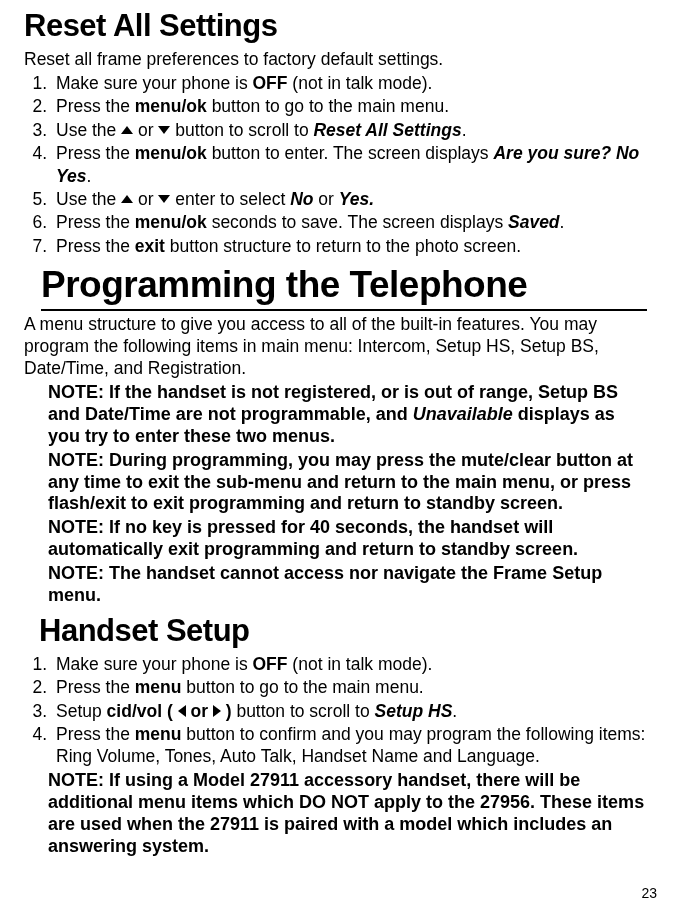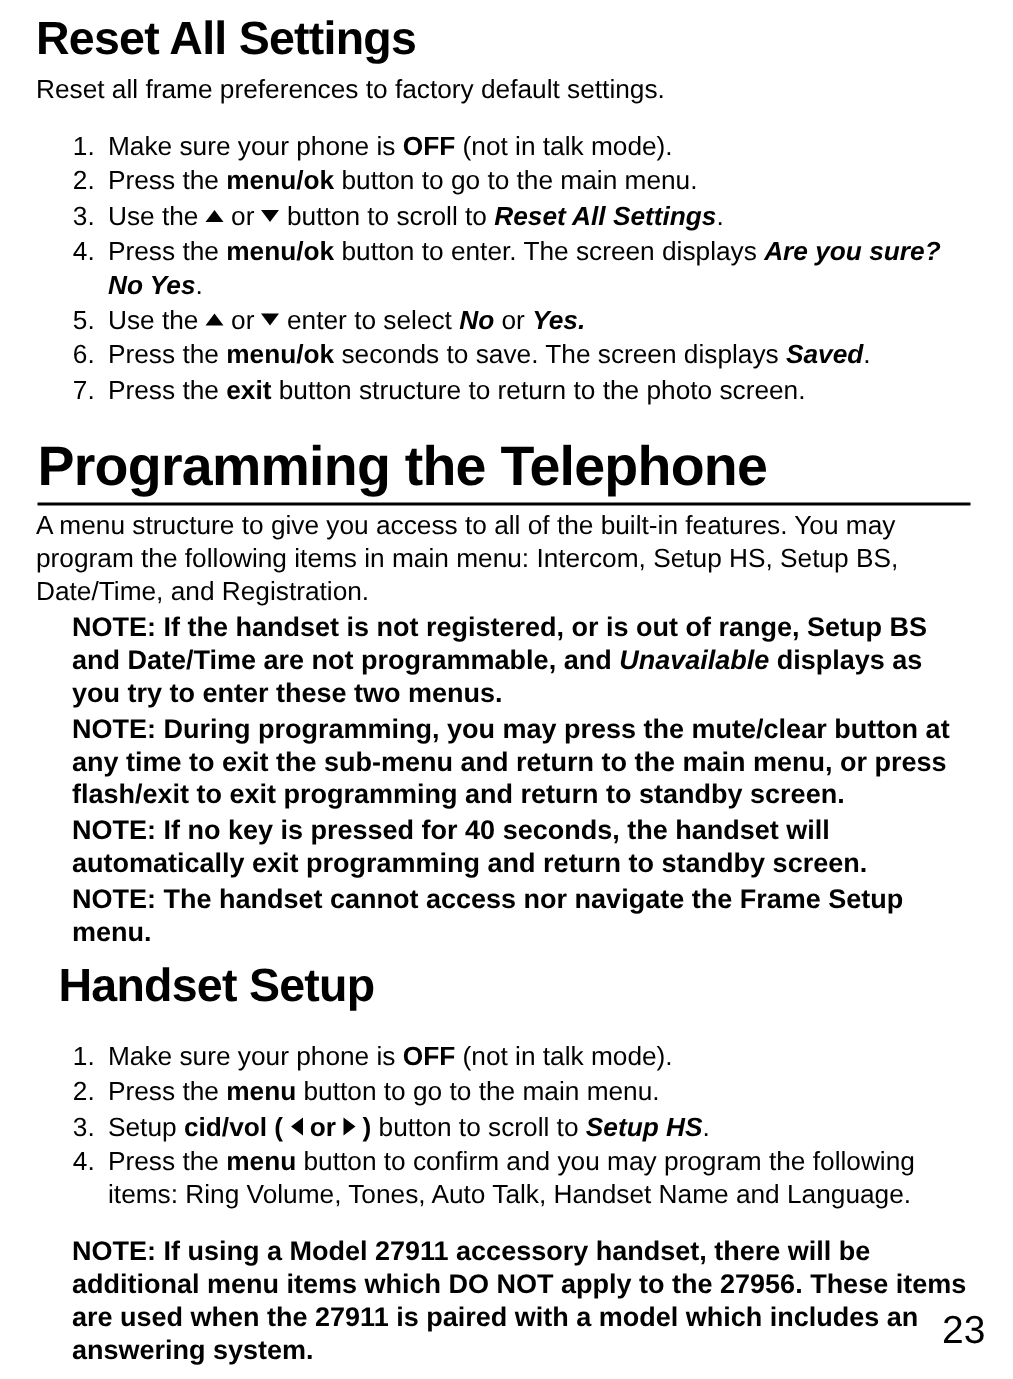--- a/index.html
+++ b/index.html
@@ -19,32 +19,32 @@
     font-size: 31px;
     font-weight: 700;
     margin: 0 0 2px 0;
     letter-spacing: -0.5px;
   }
   h1.big {
     font-size: 37px;
     font-weight: 700;
     border-bottom: 2px solid #000;
     padding-bottom: 0;
-    margin: 4px 0 2px 1px;
+    margin: 4px 0 2px 17px;
     letter-spacing: -0.5px;
   }
   h2 {
     font-size: 31px;
     font-weight: 700;
     margin: 4px 0 2px 15px;
     letter-spacing: -0.5px;
   }
   p { margin: 0 0 2px 0; font-weight: 300; }
   ol {
-    margin: 16px;
+    margin: 0;
     padding-left: 28px;
     font-weight: 300;
   }
   ol li {
     padding-left: 4px;
     margin-bottom: 1px;
   }
   .b { font-weight: 700; }
   .bi { font-weight: 700; font-style: italic; }
   .arrow {
@@ -80,21 +80,21 @@
   .note {
     font-weight: 700;
     margin: 2px 0 2px 24px;
     font-size: 18px;
     line-height: 1.22;
   }
   .pagenum {
     position: absolute;
     bottom: 16px;
     right: 18px;
-    font-size: 26px;
+    font-size: 14px;
     font-weight: 400;
   }
 </style>
 </head>
 <body>
 
 <h1>Reset All Settings</h1>
 <p>Reset all frame preferences to factory default settings.</p>
 
 <ol>

